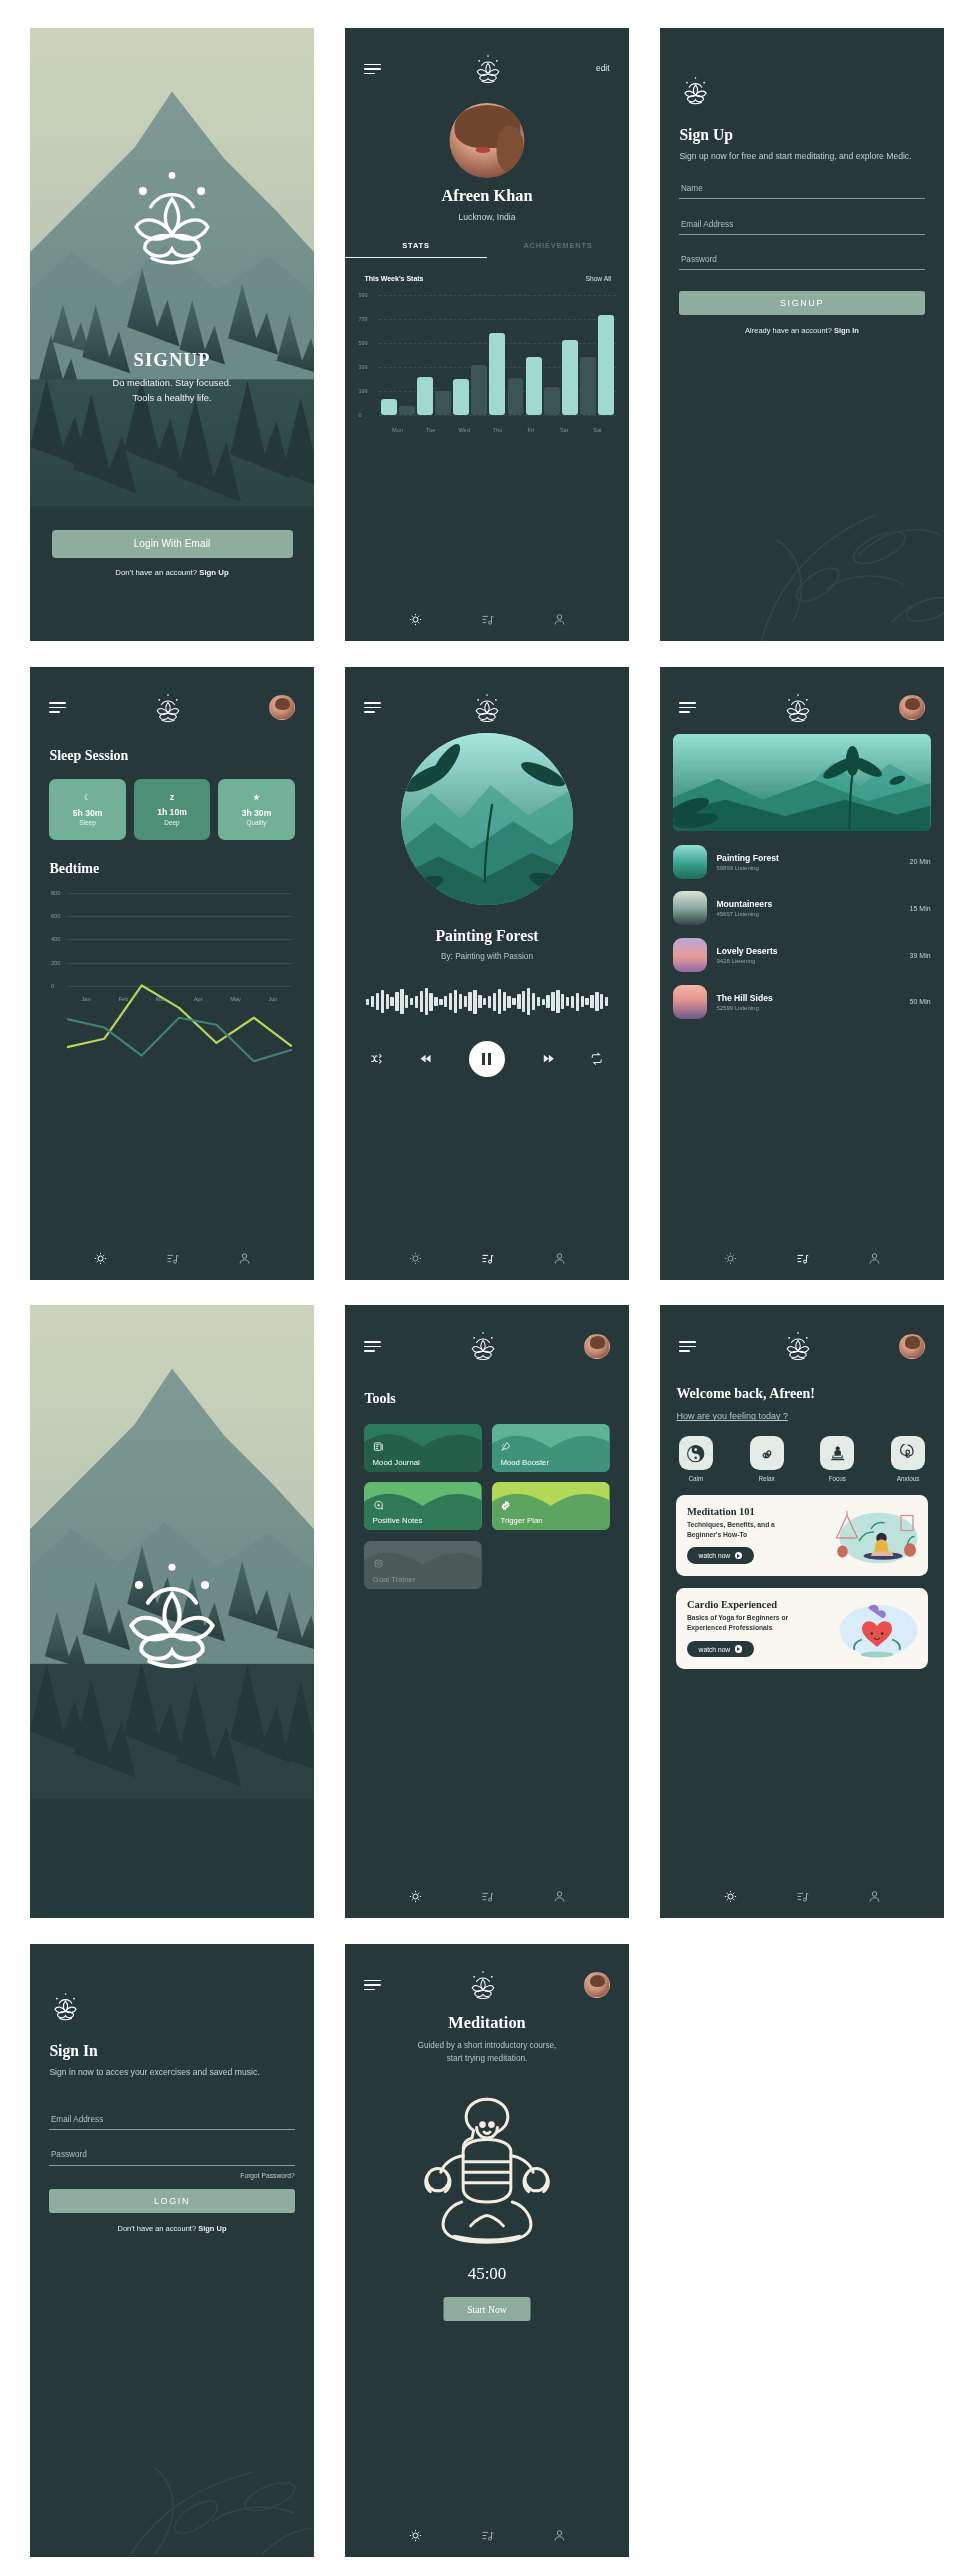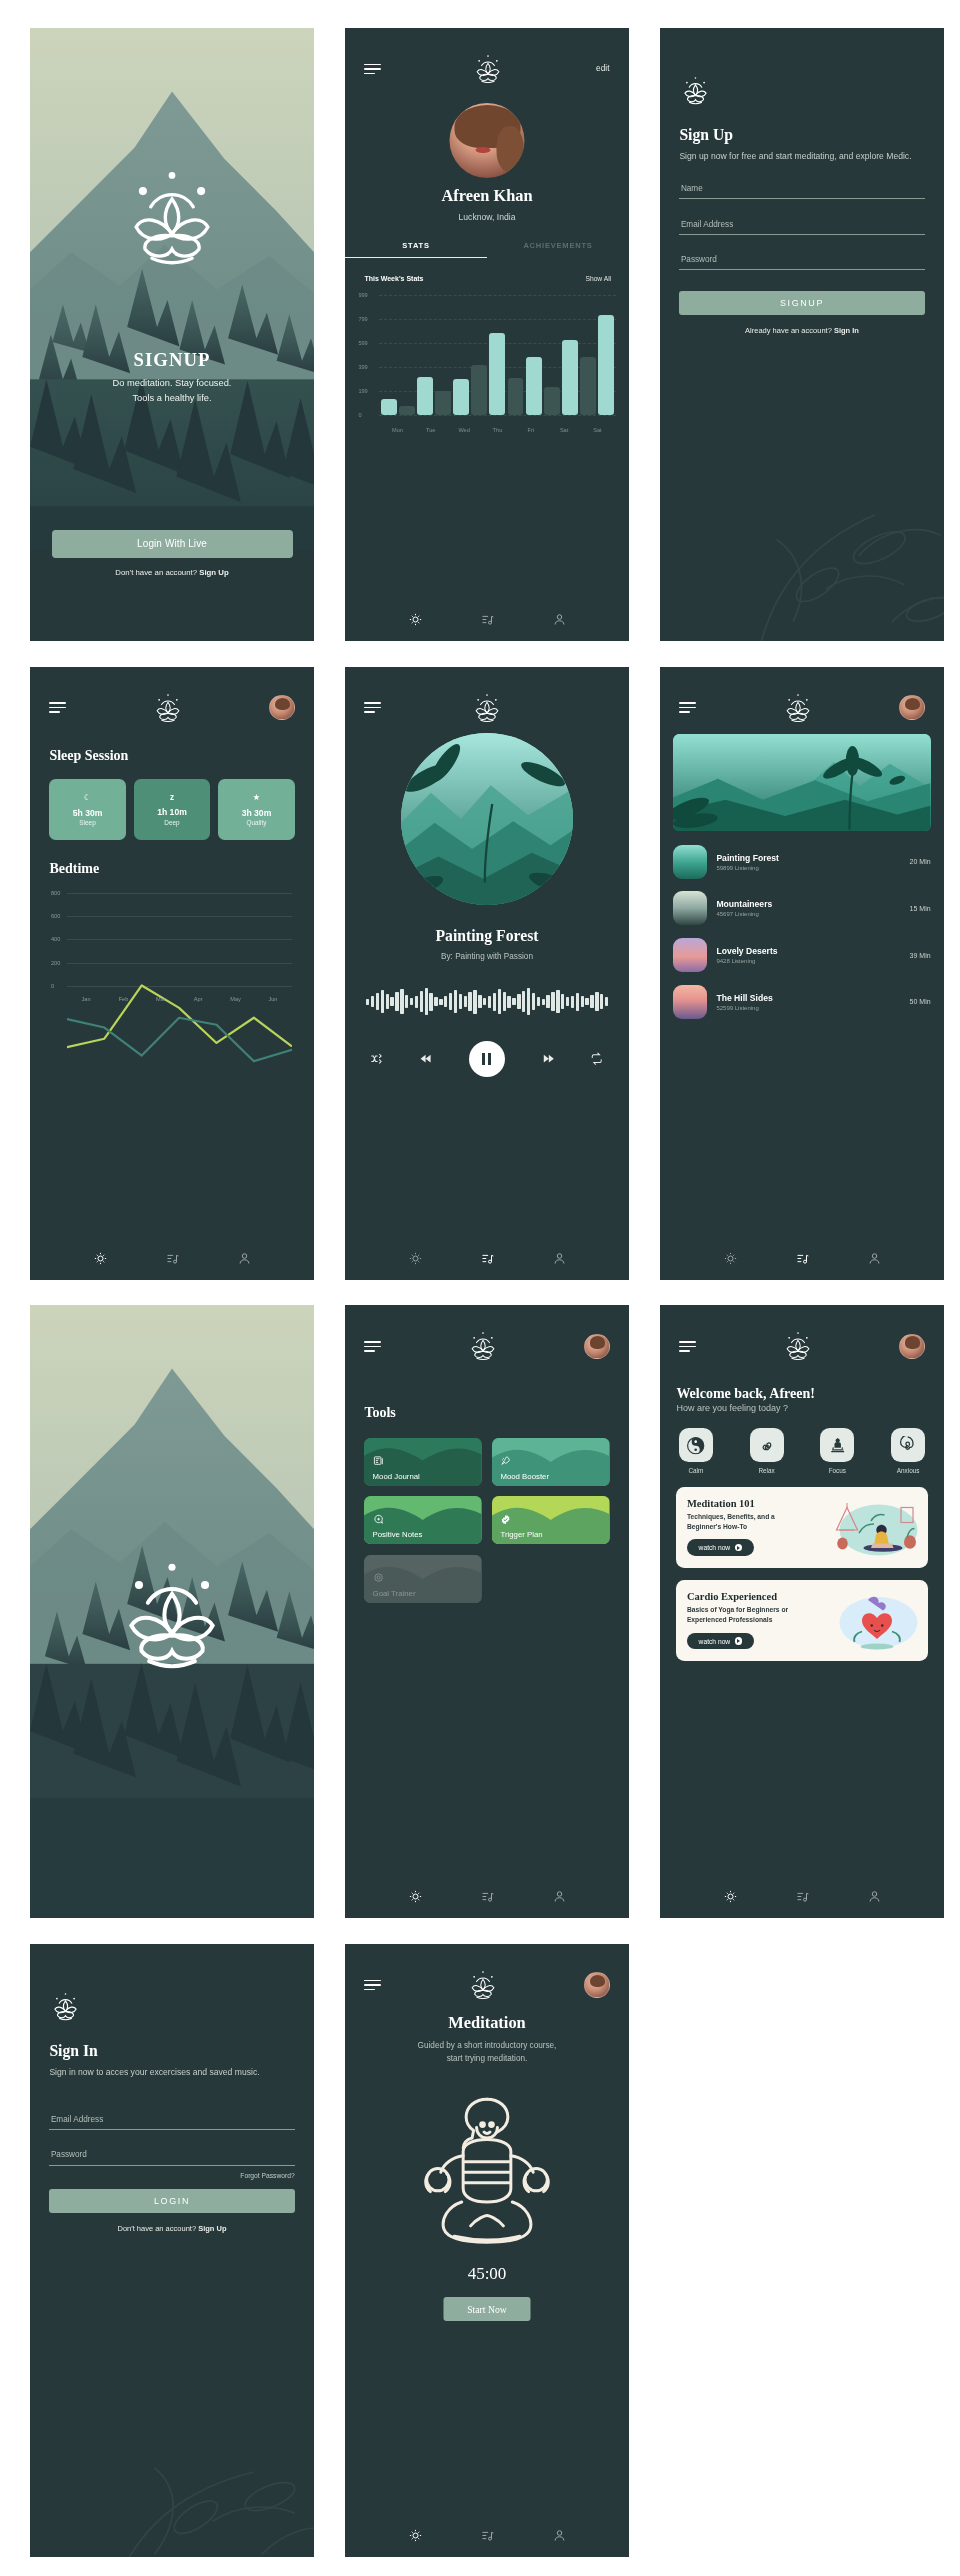--- a/index.html
+++ b/index.html
@@ -266,21 +266,21 @@
     height: 48px; border-radius: 6.7px; position: relative; overflow: hidden;
     background: #2f7a5b;
   }
   .tool-ic { position: absolute; left: 8.2px; bottom: 19.4px; width: 11.2px; height: 11.2px; z-index: 3; }
   .tool-ic svg { width: 100%; height: 100%; }
   .tool-lab { position: absolute; left: 8.2px; bottom: 5.2px; font-size: 7.8px;
               color: #fff; z-index: 3; }
 
   
   .wb-title { font-size: 14px; color: #fff; font-weight: bold; }
-  .wb-sub { font-size: 9px; color: #b9c4bf; margin-top: 1px; }
+  .wb-sub { font-size: 9px; color: #b9c4bf; margin-top: 9px; text-decoration: underline; }
   .moods { display: flex; justify-content: space-between; margin-top: 15px; }
   .mood { width: 39px; text-align: center; cursor: pointer; }
   .mood-ic {
     width: 34px; height: 34px; border-radius: 9.7px; background: #e4eae6;
     display: flex; align-items: center; justify-content: center; margin: 0 auto;
   }
   .mood-ic svg { width: 19.4px; height: 19.4px; }
   .mood-lab { font-size: 6.4px; color: #d4dcd8; margin-top: 4.5px; }
   .course-card {
     margin-top: 12.7px; background: #faf6f0; border-radius: 8.2px;
@@ -380,21 +380,21 @@
       </svg>
     </div>
 
     <div class="welcome-block">
       <div class="welcome-title serif">SIGNUP</div>
       <div class="welcome-sub">Do meditation. Stay focused.</div>
       <div class="welcome-sub" style="margin-top:0">Tools a healthy life.</div>
     </div>
 
     <div class="w1-bottom">
-      <button class="btn-primary">Login With Live</button>
+      <button class="btn-primary">Login With Email</button>
       <div class="btn-row-note">
         <span>Don't have an account?</span>
         <b>Sign Up</b>
       </div>
     </div>
   </div>
 
   <div class="phone">
     <div class="topbar">
       <div class="hamb">
@@ -975,21 +975,21 @@
             <path d="M50 33 C42 44 42 56 50 64 C58 56 58 44 50 33Z"></path>
           <path d="M50 64 C40 50 24 48 18 58 C24 70 40 72 50 64Z"></path>
             <path d="M50 64 C60 50 76 48 82 58 C76 70 60 72 50 64Z"></path>
           <path d="M50 66 C36 64 24 70 26 78 C32 86 46 86 50 78 C54 86 68 86 74 78 C76 70 64 64 50 66Z"></path>
             <path d="M32 86 Q50 94 68 86"></path>
         </svg>
       </div>
       <div class="avatar-sm"></div>
     </div>
 
-    <div style="position:absolute;left:19.4px;right:19.4px;top:100px;">
+    <div style="position:absolute;left:19.4px;right:19.4px;top:86px;">
       <div class="sec-title serif">Tools</div>
       <div class="tools-grid">
         <div class="tool-card">
           <svg viewBox="0 0 150 64" preserveAspectRatio="none" style="position:absolute;inset:0;width:100%;height:100%">
             <rect width="150" height="64" fill="#2c7a5b"></rect>
             <path d="M0 24 C28 6 50 14 75 30 C100 14 124 8 150 22 L150 64 L0 64Z" fill="#245f4a"></path>
           </svg>
           <span class="tool-ic">
             <svg viewBox="0 0 24 24" fill="none" stroke="#fff" stroke-width="1.8">
                 <rect x="3" y="4" width="14" height="16" rx="1.5"></rect>

